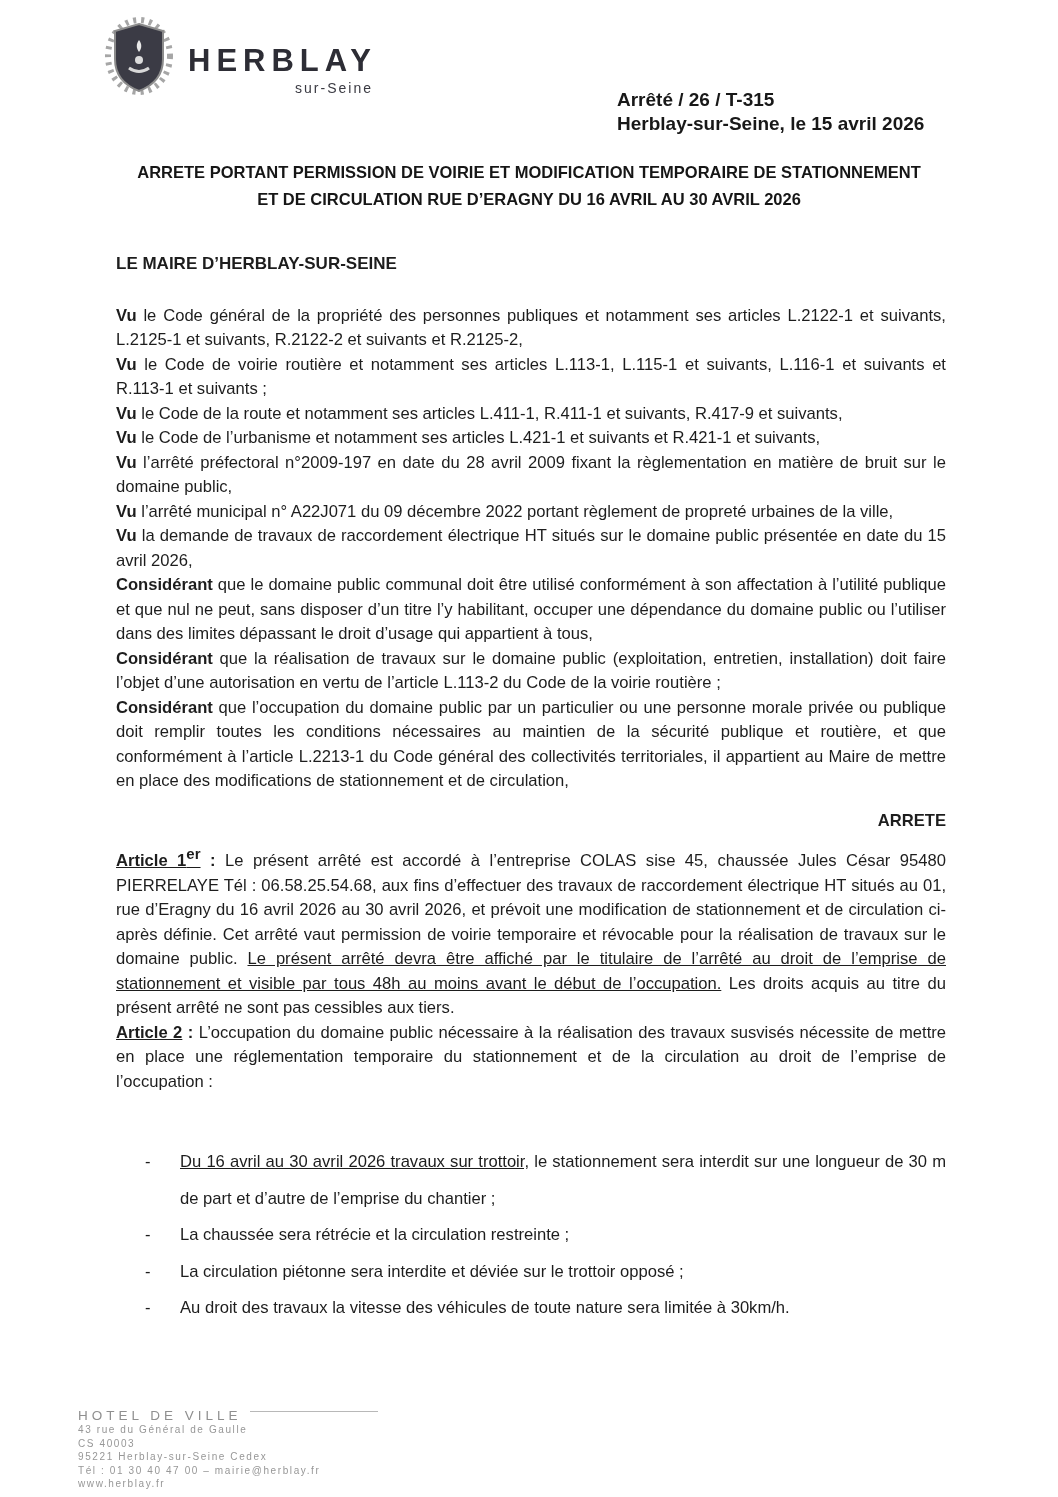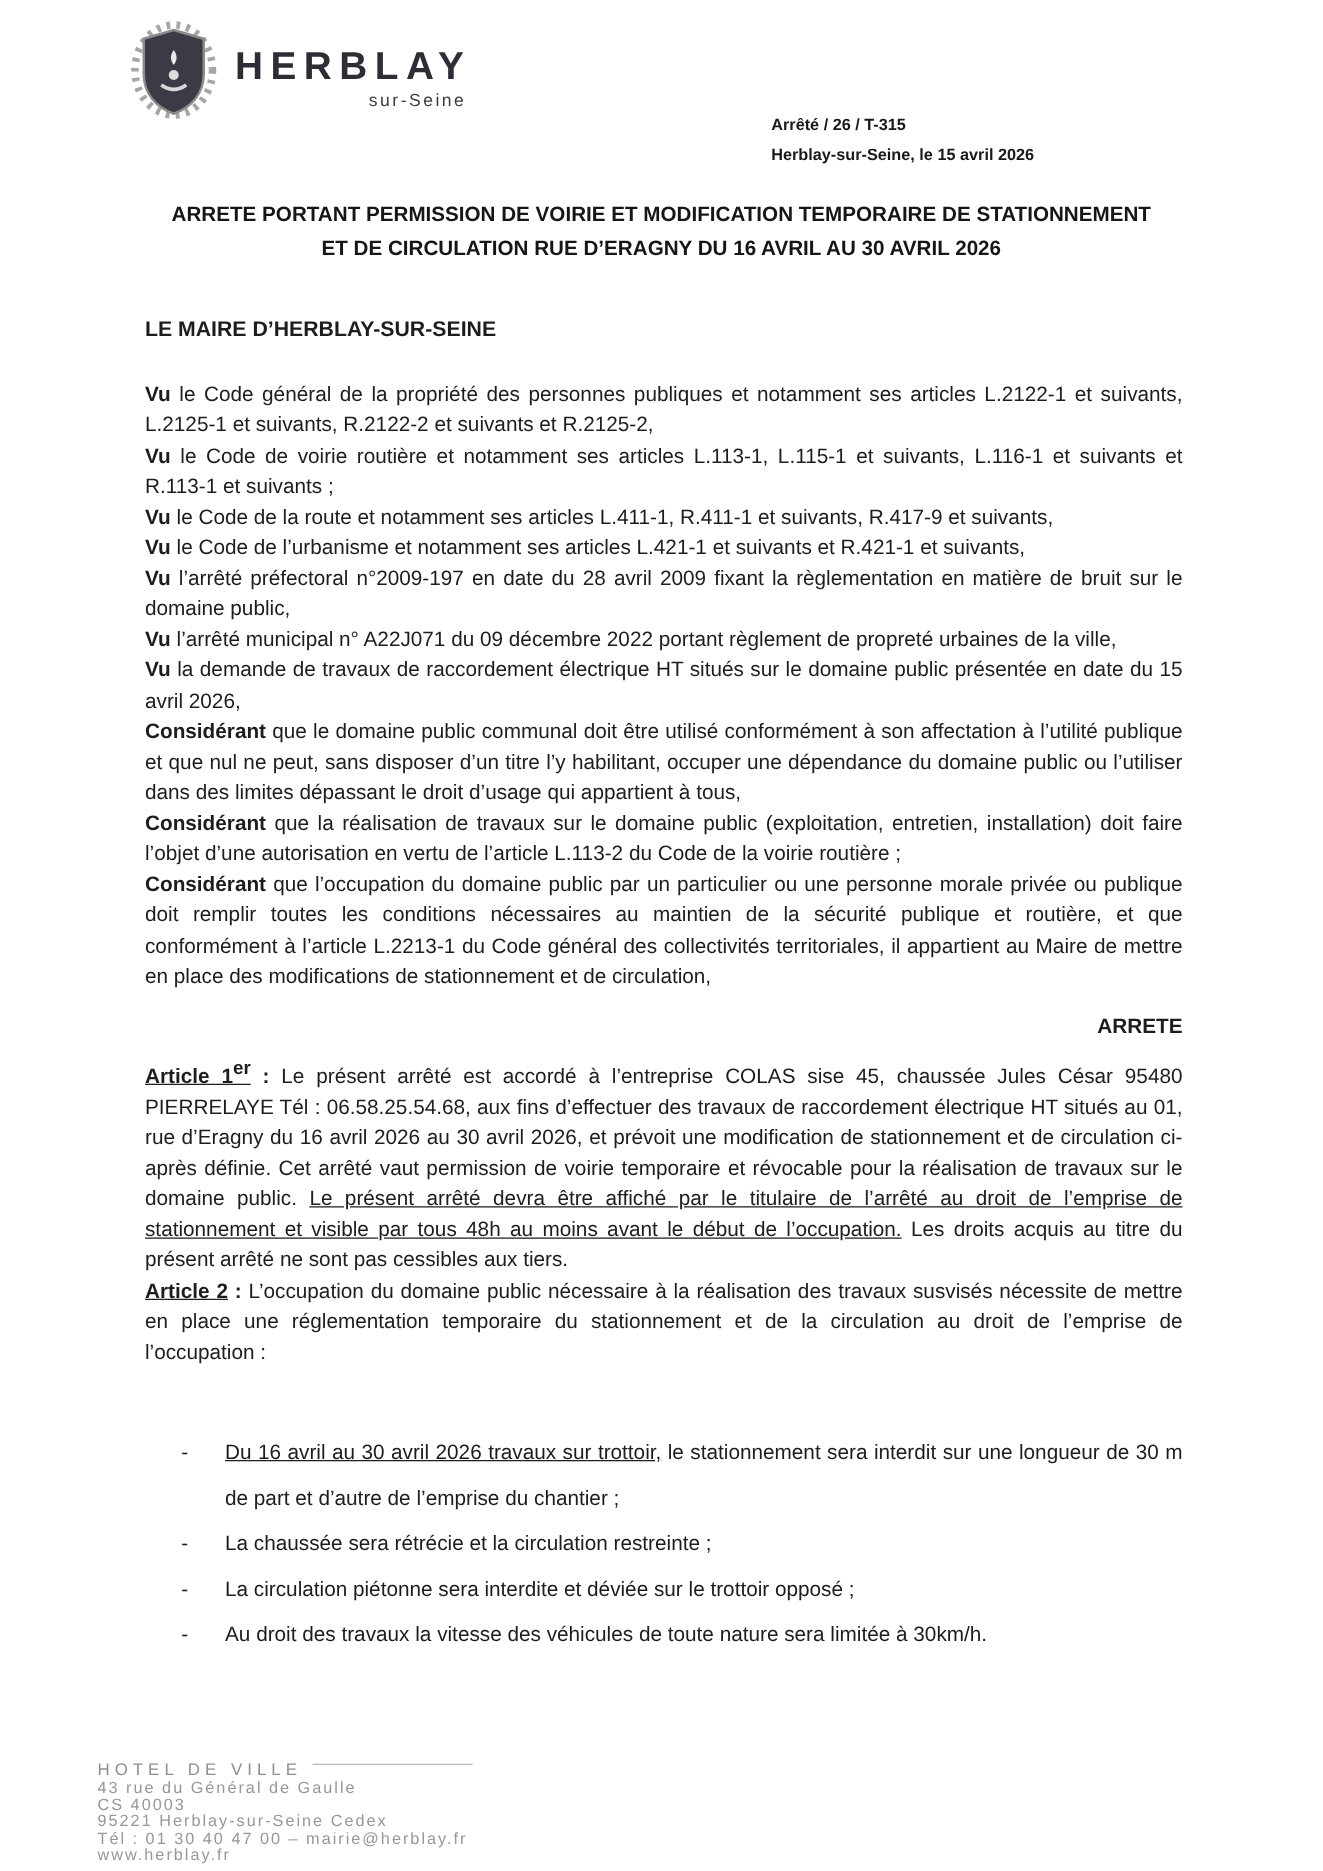--- a/index.html
+++ b/index.html
@@ -2,27 +2,27 @@
 <html><head>
 <meta charset="utf-8">
 <style>
   html,body { margin:0; padding:0; background:#e8e8e8; }
   .page {
     position:relative; width:1058px; height:1497px; margin:0 auto;
     background:#ffffff; font-family:"Liberation Sans", sans-serif;
     color:#1d1d1d; overflow:hidden;
   }
   
-  .logo { position:absolute; left:102px; top:16px; display:flex; align-items:center; }
+  .logo { position:absolute; left:102px; top:16px; display:flex; align-items:flex-end; }
   .crest { width:74px; height:80px; flex:none; }
   .logo-text { margin-left:12px; padding-top:10px; }
   .logo-name { font-size:31px; font-weight:bold; letter-spacing:6px; color:#2d2d35; }
   .logo-sub  { font-size:14px; letter-spacing:2px; color:#3a3a42; text-align:right; margin-top:1px; padding-right:4px; }
   
-  .ref { position:absolute; left:617px; top:88px; font-weight:bold; font-size:13px; line-height:24px; color:#181818; }
+  .ref { position:absolute; left:617px; top:88px; font-weight:bold; font-size:19px; line-height:24px; color:#181818; }
   
   .title { position:absolute; left:0; top:159px; width:100%; text-align:center;
            font-weight:bold; font-size:16.5px; line-height:27px; color:#161616; }
   
   .content { position:absolute; left:116px; top:252px; width:830px;
              font-size:16.6px; line-height:24.5px; text-align:justify; }
   .salutation { font-weight:bold; font-size:17px; margin:0 0 27px 0; text-align:left; }
   .rec { margin:0; }
   .rec .lead { font-weight:bold; }
   .heading-arrete { text-align:right; font-weight:bold; margin:15px 0 16px 0; }
@@ -31,21 +31,21 @@
   .u { text-decoration:underline; }
   sup { font-size:15px; line-height:0; }
   .bullets { margin-top:50px; }
   .bullet { display:flex; line-height:36.5px; }
   .dash { flex:none; width:64px; padding-left:29px; box-sizing:border-box; }
   .btext { flex:1; text-align:justify; }
   
   .footer { position:absolute; left:78px; top:1408px; }
   .f-title-row { display:flex; align-items:flex-start; font-size:13.5px; letter-spacing:4px; color:#8f8f8f; }
   .f-rule { height:1px; background:#b8b8b8; width:128px; margin-left:8px; margin-top:3px; }
-  .f-line { font-size:13px; letter-spacing:1.6px; line-height:12.5px; color:#979797; margin-top:1px; }
+  .f-line { font-size:10px; letter-spacing:1.6px; line-height:12.5px; color:#979797; margin-top:1px; }
 </style>
 </head>
 <body>
 
 <div class="page">
 
   <div class="logo">
     <svg class="crest" viewBox="0 0 74 80">
       <ellipse cx="37" cy="40" rx="31" ry="36" fill="none" stroke="#a6a6a6" stroke-width="6" stroke-dasharray="3 5"></ellipse>
       <path d="M37 8 L61 15 V43 C61 60 50 70 37 75 C24 70 13 60 13 43 V15 Z" fill="#3b3b45" stroke="#8c8c8c" stroke-width="2"></path>

